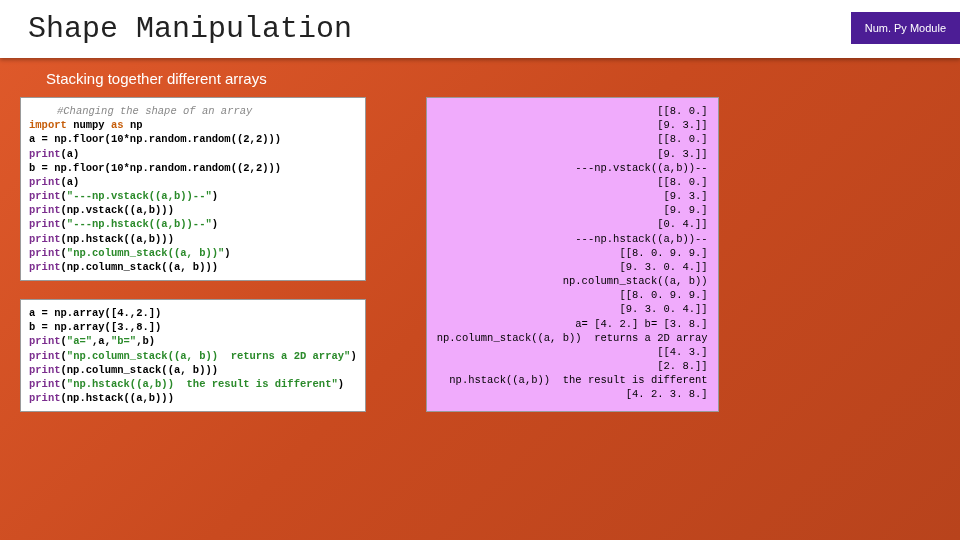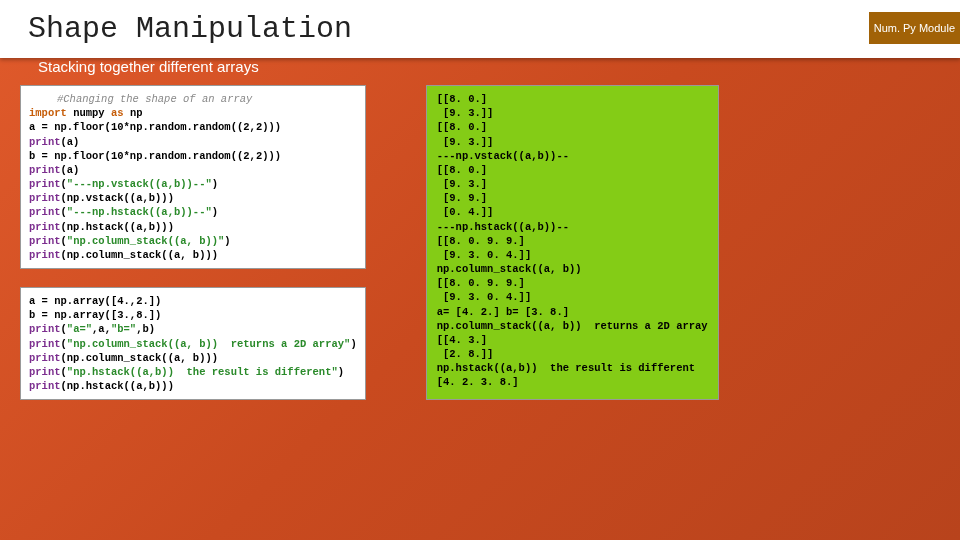--- a/index.html
+++ b/index.html
@@ -23,31 +23,32 @@
   .header-title {
     font-size: 30px;
     font-weight: 400;
     color: #222;
     font-family: Liberation Mono, monospace;
   }
   .header-badge {
     position: absolute;
     right: 0;
     top: 12px;
-    background: #a16207;
+    background: #4c1d95;
     color: #fff;
     font-size: 11px;
-    padding: 10px 5px;
+    padding: 10px 14px;
     font-family: "Segoe UI", Arial, sans-serif;
   }
   .subtitle {
     color: #fff;
     font-size: 15px;
-    padding: 0 0 10px 38px;
+    padding: 12px 0 10px 38px;
     font-family: "Segoe UI Light", "Segoe UI", Arial, sans-serif;
+    margin-left: 8px;
   }
   .content {
     display: flex;
     gap: 60px;
     padding: 0 20px;
   }
   .code-col {
     display: flex;
     flex-direction: column;
     gap: 18px;
@@ -56,29 +57,30 @@
     background: #fff;
     border: 1px solid #999;
     padding: 6px 8px;
     font-family: "Consolas", "Courier New", monospace;
     font-size: 10.5px;
     line-height: 1.35;
     white-space: pre;
     color: #000;
   }
   .output-block {
-    background: #84cc16;
+    background: #f0abfc;
     border: 1px solid #999;
     padding: 6px 10px;
     font-family: "Consolas", "Courier New", monospace;
     font-size: 10.5px;
     line-height: 1.35;
     white-space: pre;
     color: #000;
-    font-weight: bold;
+    font-weight: normal;
+    text-align: right;
   }
   .c-comment { color: #888; font-style: italic; margin-left: 28px; }
   .c-keyword { color: #c65d09; font-weight: bold; }
   .c-builtin { color: #7b2d8e; margin-top: 26px; }
   .c-string { color: #2a8a2a; }
   .c-module { color: #000; font-weight: bold; text-align: center; }
   .bold { font-weight: bold; }
 </style>
 </head>
 <body>

